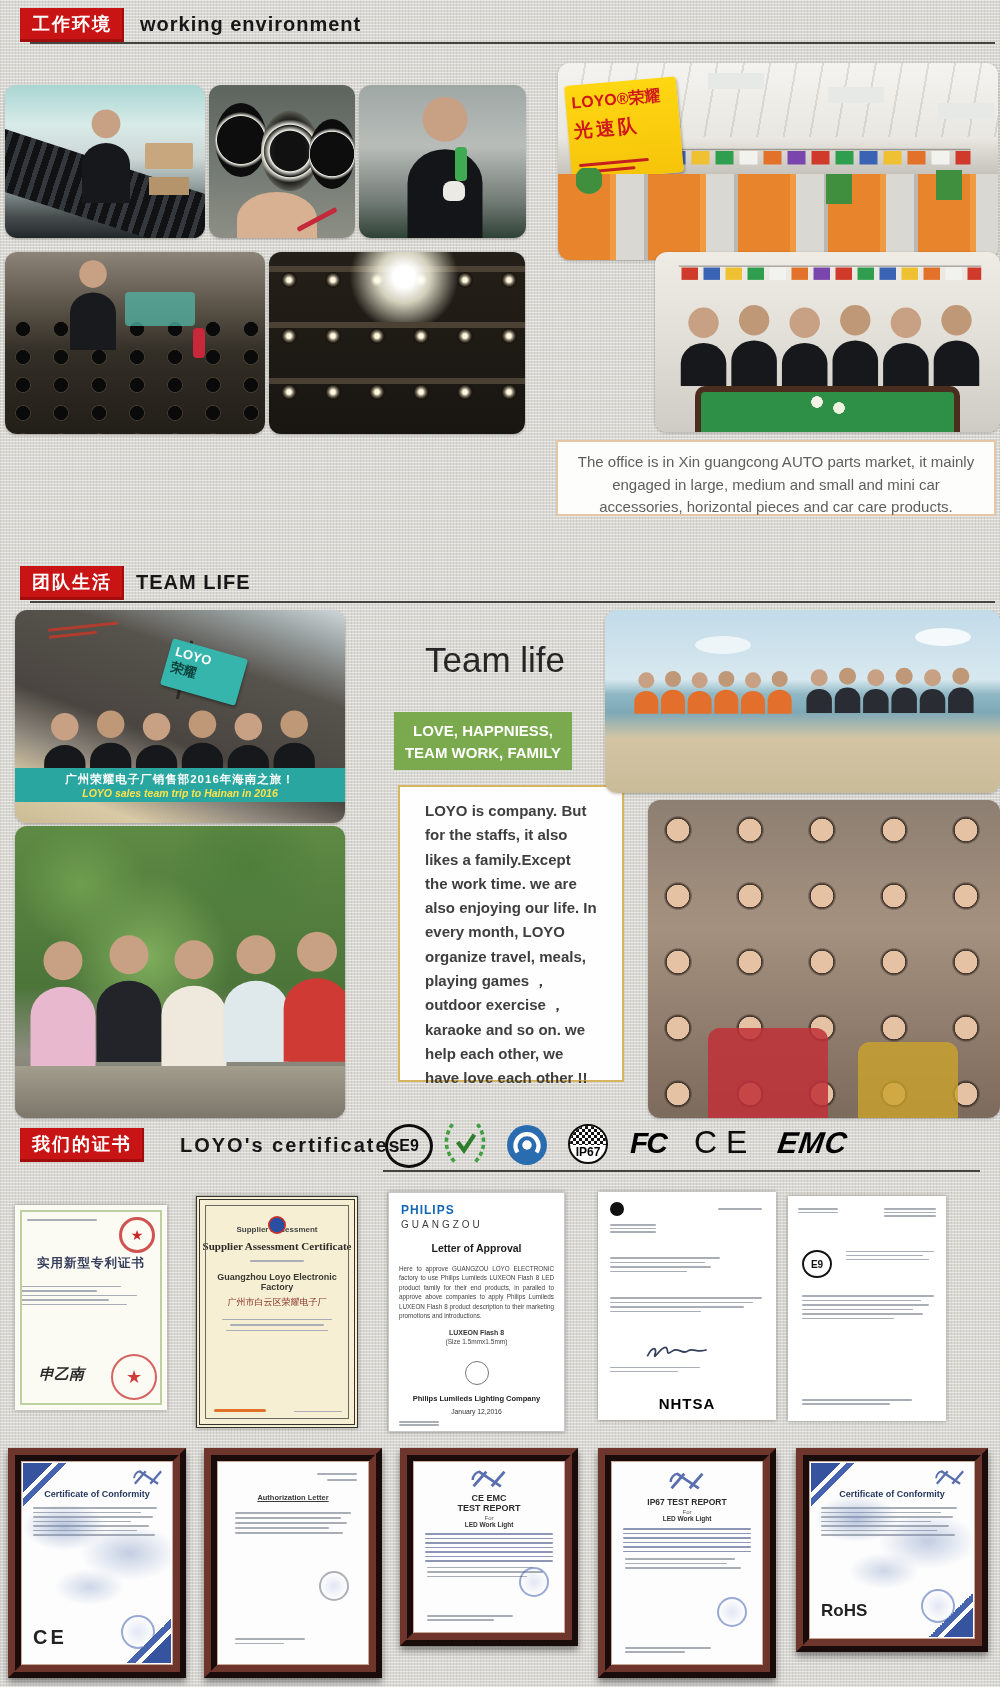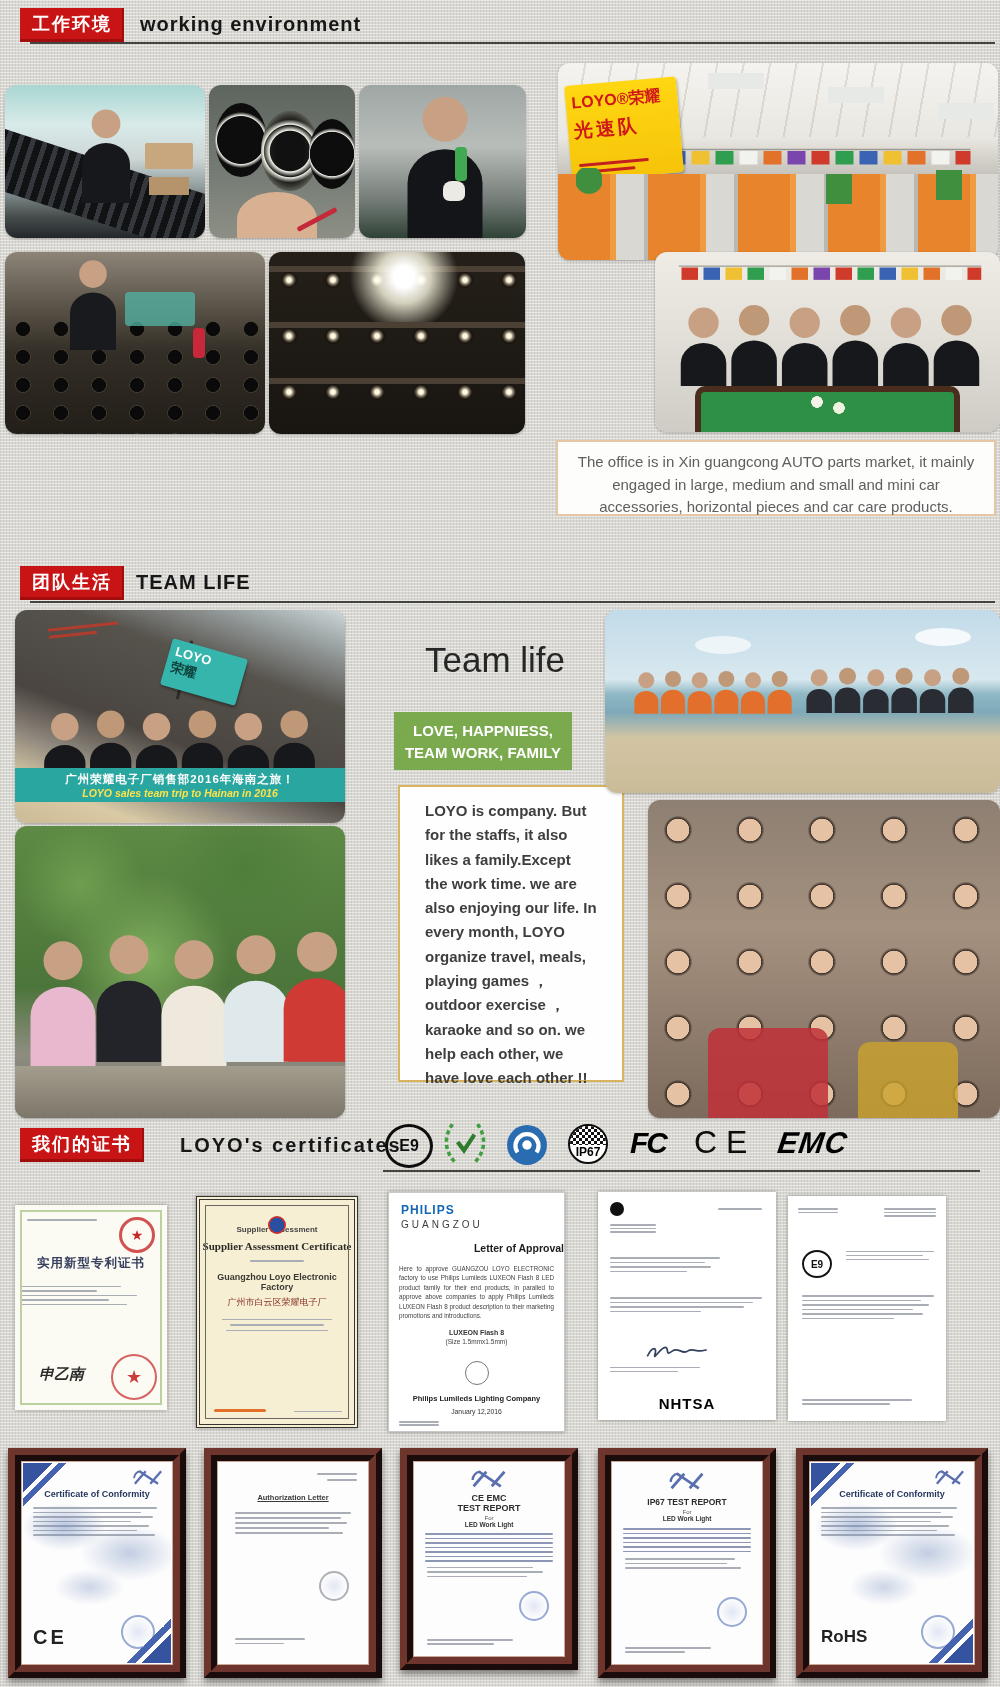--- a/index.html
+++ b/index.html
@@ -303,21 +303,21 @@
         <div class="bl s" style="margin:4px 30px;"></div>
       <div class="bl s" style="margin:4px 26px;"></div>
     </div>
     <div class="abs" style="left:14px;bottom:12px;width:52px;height:3px;background:#e2712a;border-radius:2px;"></div>
     <div class="bl s" style="position:absolute;right:12px;bottom:12px;width:48px;margin:0;"></div>
   </div>
 
   <div class="cert" style="left:388px;top:1192px;width:177px;height:240px;border:1px solid #c9c9c9;">
     <div style="margin:10px 0 0 12px;color:#1266b4;font-weight:900;font-size:12px;letter-spacing:1px;">PHILIPS</div>
     <div style="margin:2px 0 0 12px;color:#3c3c3c;font-size:10px;letter-spacing:3px;">GUANGZOU</div>
-    <div style="text-align:right;margin-top:12px;font-weight:bold;font-size:10.5px;color:#1c1c1c;">Letter of Approval</div>
+    <div style="text-align:center;margin-top:12px;font-weight:bold;font-size:10.5px;color:#1c1c1c;">Letter of Approval</div>
     <div style="margin:10px 10px 0;font-size:6.3px;color:#3e3e3e;text-align:justify;line-height:1.5;">Here to approve GUANGZOU LOYO ELECTRONIC factory to use Philips Lumileds LUXEON Flash 8 LED product family for their end products, in paralled to approve above companies to apply Philips Lumileds LUXEON Flash 8 product description to their marketing promotions and introductions.</div>
     <div style="text-align:center;margin-top:8px;font-size:7px;font-weight:bold;color:#333;">LUXEON Flash 8</div>
     <div style="text-align:center;margin-top:2px;font-size:6.5px;color:#444;">(Size 1.5mmx1.5mm)</div>
     <div class="abs" style="left:50%;bottom:46px;transform:translateX(-50%);width:22px;height:22px;border:1.5px solid #777;border-radius:50%;"></div>
     <div class="abs" style="left:0;bottom:28px;width:100%;text-align:center;font-size:7.5px;font-weight:bold;color:#222;">Philips Lumileds Lighting Company</div>
     <div class="abs" style="left:0;bottom:16px;width:100%;text-align:center;font-size:6.8px;color:#333;">January 12,2016</div>
     <div class="abs" style="left:10px;bottom:4px;width:40px;">
       <div class="bl s" style="margin:1.5px 0;"></div>
         <div class="bl s" style="margin:1.5px 0;"></div>
     </div>
@@ -419,21 +419,21 @@
         <div class="bl s" style="margin:3.5px 24px 3.5px 16px;"></div>
       </div>
       <div class="stamp-blue" style="right:18px;top:108px;width:26px;height:26px;border-color:rgba(120,125,135,.6);"></div>
       <div class="abs" style="left:16px;bottom:16px;width:70px;">
         <div class="bl s" style="margin:3px 0;"></div>
           <div class="bl s" style="margin:3px 0;width:70%;"></div>
       </div>
     </div>
   </div>
 
-  <div class="frame" style="left:400px;top:1448px;width:178px;height:222px;">
+  <div class="frame" style="left:400px;top:1448px;width:178px;height:198px;">
     <div class="frame-inner">
       <svg class="abs" style="left:50%;top:6px;transform:translateX(-50%);width:40px;height:20px;">
           <use href="#sym-gex"></use>
         </svg>
       <div class="cert-title-sm" style="margin-top:30px;font-size:9px;color:#2c2c2c;">CE EMC</div>
       <div class="cert-title-sm" style="font-size:9px;color:#2c2c2c;">TEST REPORT</div>
       <div style="text-align:center;font-size:6px;color:#555;margin-top:2px;">For</div>
       <div style="text-align:center;font-size:6.5px;font-weight:bold;color:#333;">LED Work Light</div>
       <div class="modelblock" style="margin-top:5px;">
         <div class="bl"></div>
@@ -479,21 +479,21 @@
         <div class="bl s" style="margin:3px 20px 3px 12px;"></div>
       </div>
       <div class="stamp-blue" style="right:14px;bottom:36px;width:26px;height:26px;"></div>
       <div class="abs" style="left:12px;bottom:8px;width:86px;">
         <div class="bl s" style="margin:2.5px 0;"></div>
           <div class="bl s" style="margin:2.5px 0;width:70%;"></div>
       </div>
     </div>
   </div>
 
-  <div class="frame" style="left:796px;top:1448px;width:192px;height:230px;">
+  <div class="frame" style="left:796px;top:1448px;width:192px;height:204px;">
     <div class="frame-inner">
       <div class="mapbg"></div>
       <div class="ribbon-tl"></div>
       <svg class="abs" style="right:6px;top:6px;width:34px;height:17px;">
           <use href="#sym-gex"></use>
         </svg>
       <div class="cert-title-sm" style="margin-top:26px;font-size:9px;">Certificate of Conformity</div>
       <div style="margin-top:8px;">
         <div class="bl s" style="margin:3px 16px 3px 10px;"></div>
           <div class="bl s" style="margin:3px 32px 3px 10px;"></div>

